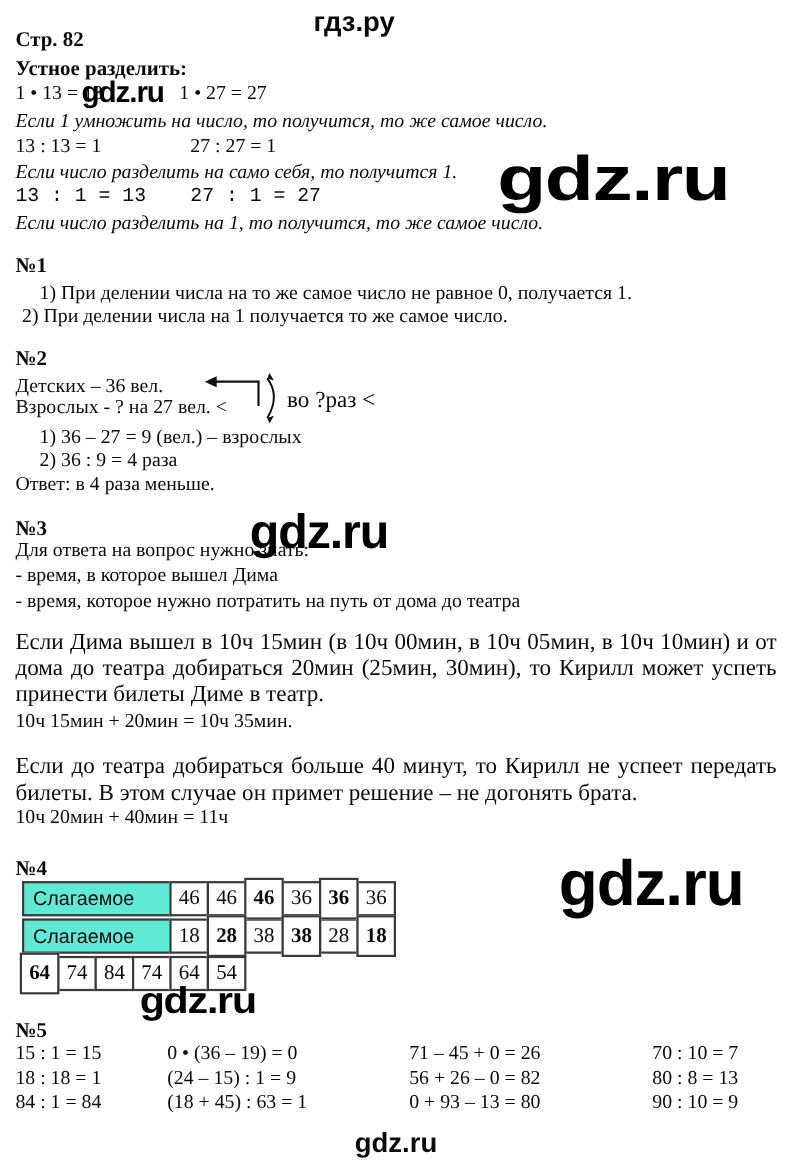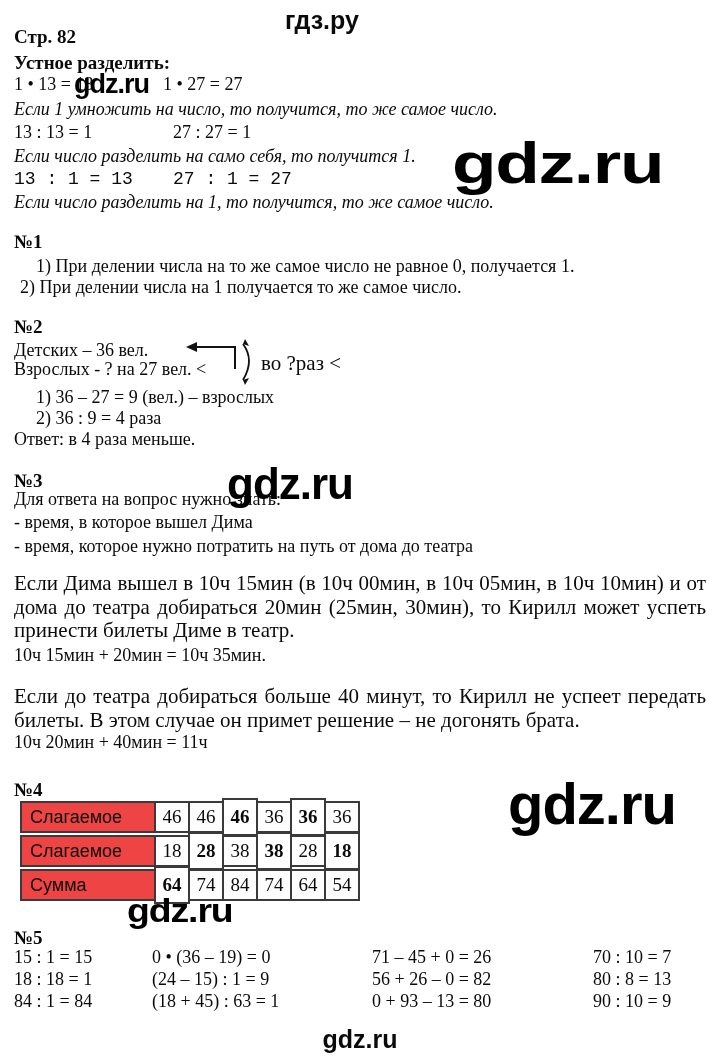--- a/index.html
+++ b/index.html
@@ -27,21 +27,21 @@
   .eqpair .c1{display:inline-block;}
   .para{
     position:absolute;left:14px;width:692px;font-size:21px;line-height:23.5px;
   }
   .para .jline{text-align:justify;text-align-last:justify;}
   .para .lline{text-align:left;}
   
   .t4table{position:absolute;left:20px;top:801px;z-index:1;}
   .t4row{display:flex;align-items:center;height:32px;margin-bottom:2px;position:relative;}
   .t4label{
-    width:124px;height:28px;border:2px solid #3a3a3a;background:#ef4444;
+    width:124px;height:28px;border:2px solid #3a3a3a;background:#5eead4;
     font-family:"Liberation Sans",sans-serif;font-size:18px;line-height:28px;
     padding-left:8px;flex:none;
   }
   .t4cell{
     width:32px;height:28px;border:2px solid #3a3a3a;margin-left:-2px;flex:none;
     background:#fdfdfd;text-align:center;font-size:19px;line-height:28px;
   }
   .t4cell.answer{
     height:34px;line-height:34px;font-weight:bold;position:relative;z-index:2;
     background:#ffffff;
@@ -129,21 +129,20 @@
   <div class="t4row">
     <div class="t4label">Слагаемое</div>
     <div class="t4cell">18</div>
     <div class="t4cell answer">28</div>
     <div class="t4cell">38</div>
     <div class="t4cell answer">38</div>
     <div class="t4cell">28</div>
     <div class="t4cell answer">18</div>
   </div>
   <div class="t4row">
-    <div class="t4label">Сумма</div>
     <div class="t4cell answer">64</div>
     <div class="t4cell">74</div>
     <div class="t4cell">84</div>
     <div class="t4cell">74</div>
     <div class="t4cell">64</div>
     <div class="t4cell">54</div>
   </div>
 </div>
 
 <div class="abs bold-label" style="top:927px;left:14px;">№5</div>

